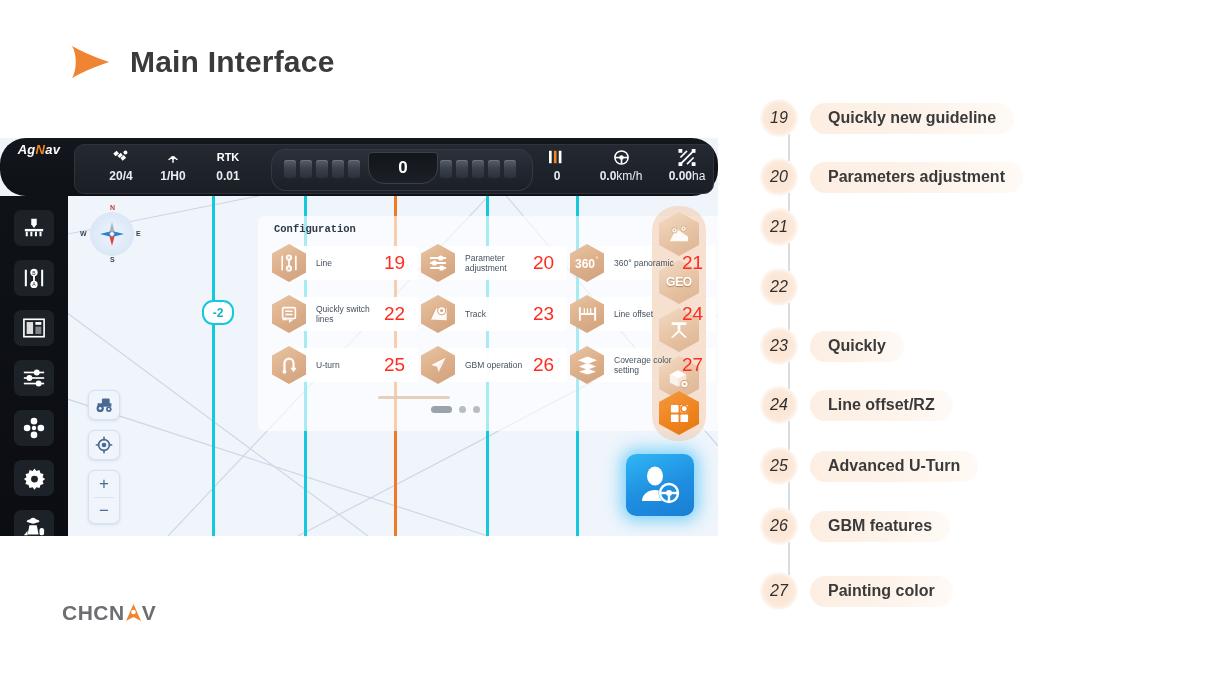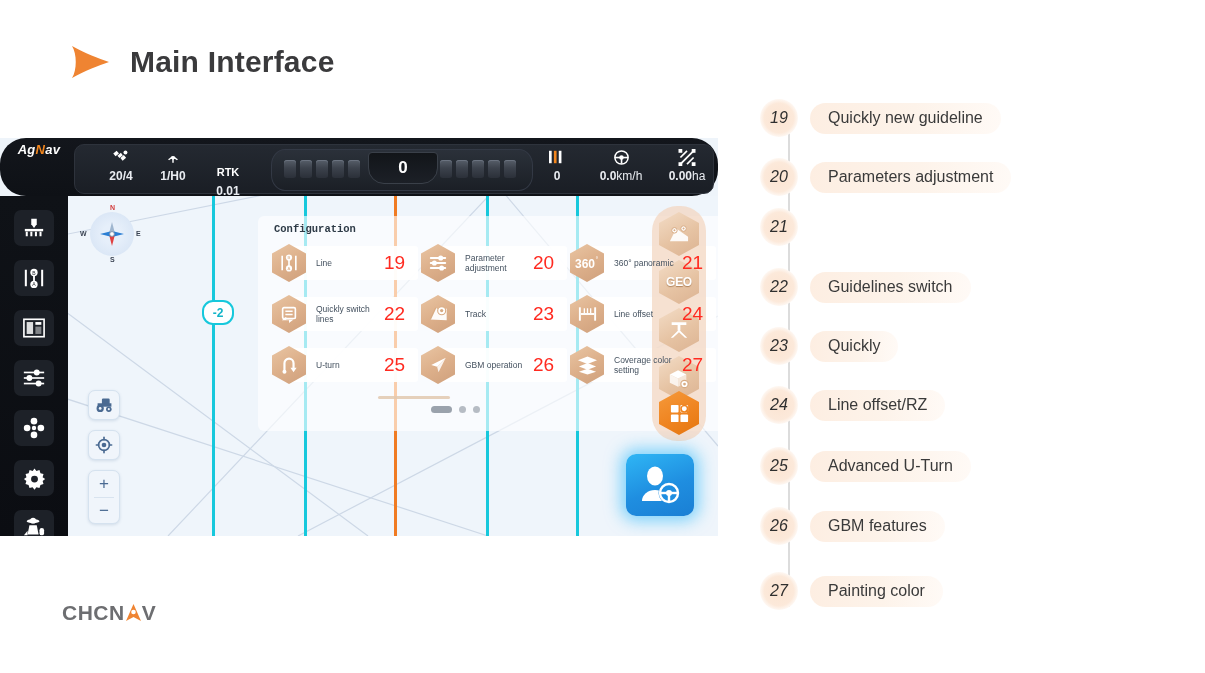--- a/index.html
+++ b/index.html
@@ -121,21 +121,21 @@
   #legend{position:absolute;left:760px;top:95px;width:420px;height:530px;}
   #legend-rail{position:absolute;left:28px;top:22px;width:2px;height:490px;background:#dcdcdc;}
   .lg-item{position:absolute;left:0;display:flex;align-items:center;}
   .lg-circ{position:relative;width:38px;height:38px;border-radius:50%;flex:0 0 38px;
      background:radial-gradient(circle at 50% 50%,#fbe4d2 0%,#fce9da 55%,#ffffff 78%,#ffffff 100%);
      display:flex;align-items:center;justify-content:center;
      font-size:16px;font-style:italic;color:#2f2f2f;z-index:2;}
   .lg-pill{position:relative;margin-left:12px;height:31px;border-radius:16px;
      background:linear-gradient(90deg,#fdeee2 0%,#fdf3ea 55%,#fffaf6 100%);
      display:flex;align-items:center;padding:0 18px;
-     font-size:16px;color:#3a3a3a;white-space:nowrap;z-index:1;}
+     font-size:16px;color:#3a3a3a;white-space:nowrap;z-index:1;font-weight:bold;}
 </style>
 </head>
 <body>
 
 <div id="slide-title">
   <svg id="title-arrow" viewBox="0 0 44 44">
     <path d="M4 6 C18 14 30 18 41 22 C30 26 18 30 4 38 C9 30 9 14 4 6 Z" fill="#ef8432"></path>
   </svg>
   <div id="title-text">Main Interface</div>
 </div>
@@ -168,21 +168,21 @@
               <path d="M4 12 A7 7 0 0 1 14 12"></path>
               <path d="M6.5 10 A3.6 3.6 0 0 1 11.5 10"></path>
             </g>
             <circle cx="9" cy="10.5" r="1.6" fill="#fff"></circle>
             <rect x="8.2" y="10.5" width="1.6" height="5" fill="#fff"></rect>
           </svg>
         </div>
         <div class="vl">1/H0</div>
       </div>
 
-      <div class="stat" style="left:126px;width:54px;margin-top:15px;">
+      <div class="stat" style="left:126px;width:54px;">
         <div class="rtklabel">RTK</div>
         <div class="vl">0.01</div>
       </div>
 
       <div id="lightbar">
         <div class="lb-seg" style="left:12px"></div>
           <div class="lb-seg" style="left:28px"></div>
         <div class="lb-seg" style="left:44px"></div>
           <div class="lb-seg" style="left:60px"></div>
         <div class="lb-seg" style="left:76px"></div>
@@ -636,21 +636,20 @@
     <div class="lg-circ">20</div>
     <div class="lg-pill">Parameters adjustment</div>
     </div>
 
   <div class="lg-item" style="top:113px;">
     <div class="lg-circ">21</div>
     </div>
 
   <div class="lg-item" style="top:173px;">
     <div class="lg-circ">22</div>
-    <div class="lg-pill">Guidelines switch</div>
     </div>
 
   <div class="lg-item" style="top:232px;">
     <div class="lg-circ">23</div>
     <div class="lg-pill">Quickly</div>
     </div>
 
   <div class="lg-item" style="top:291px;">
     <div class="lg-circ">24</div>
     <div class="lg-pill">Line offset/RZ</div>

